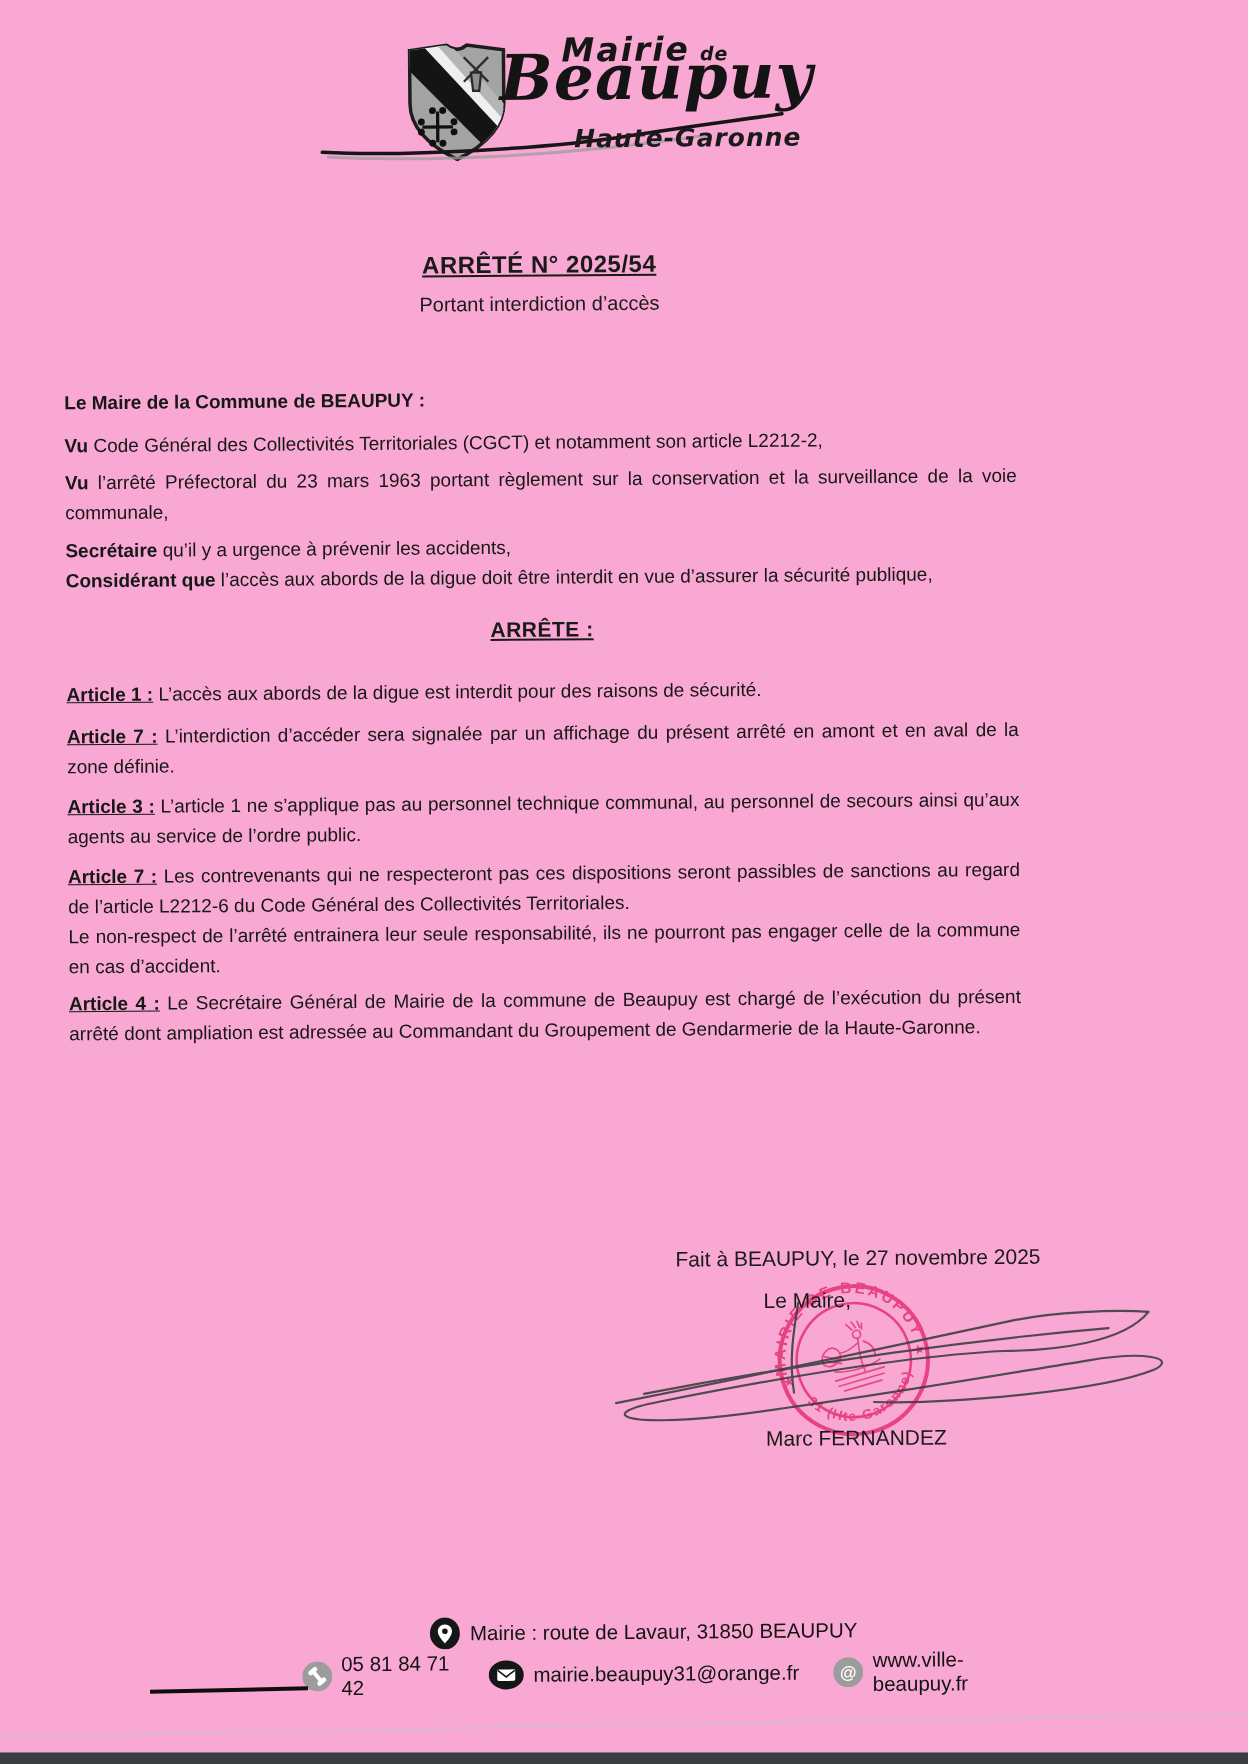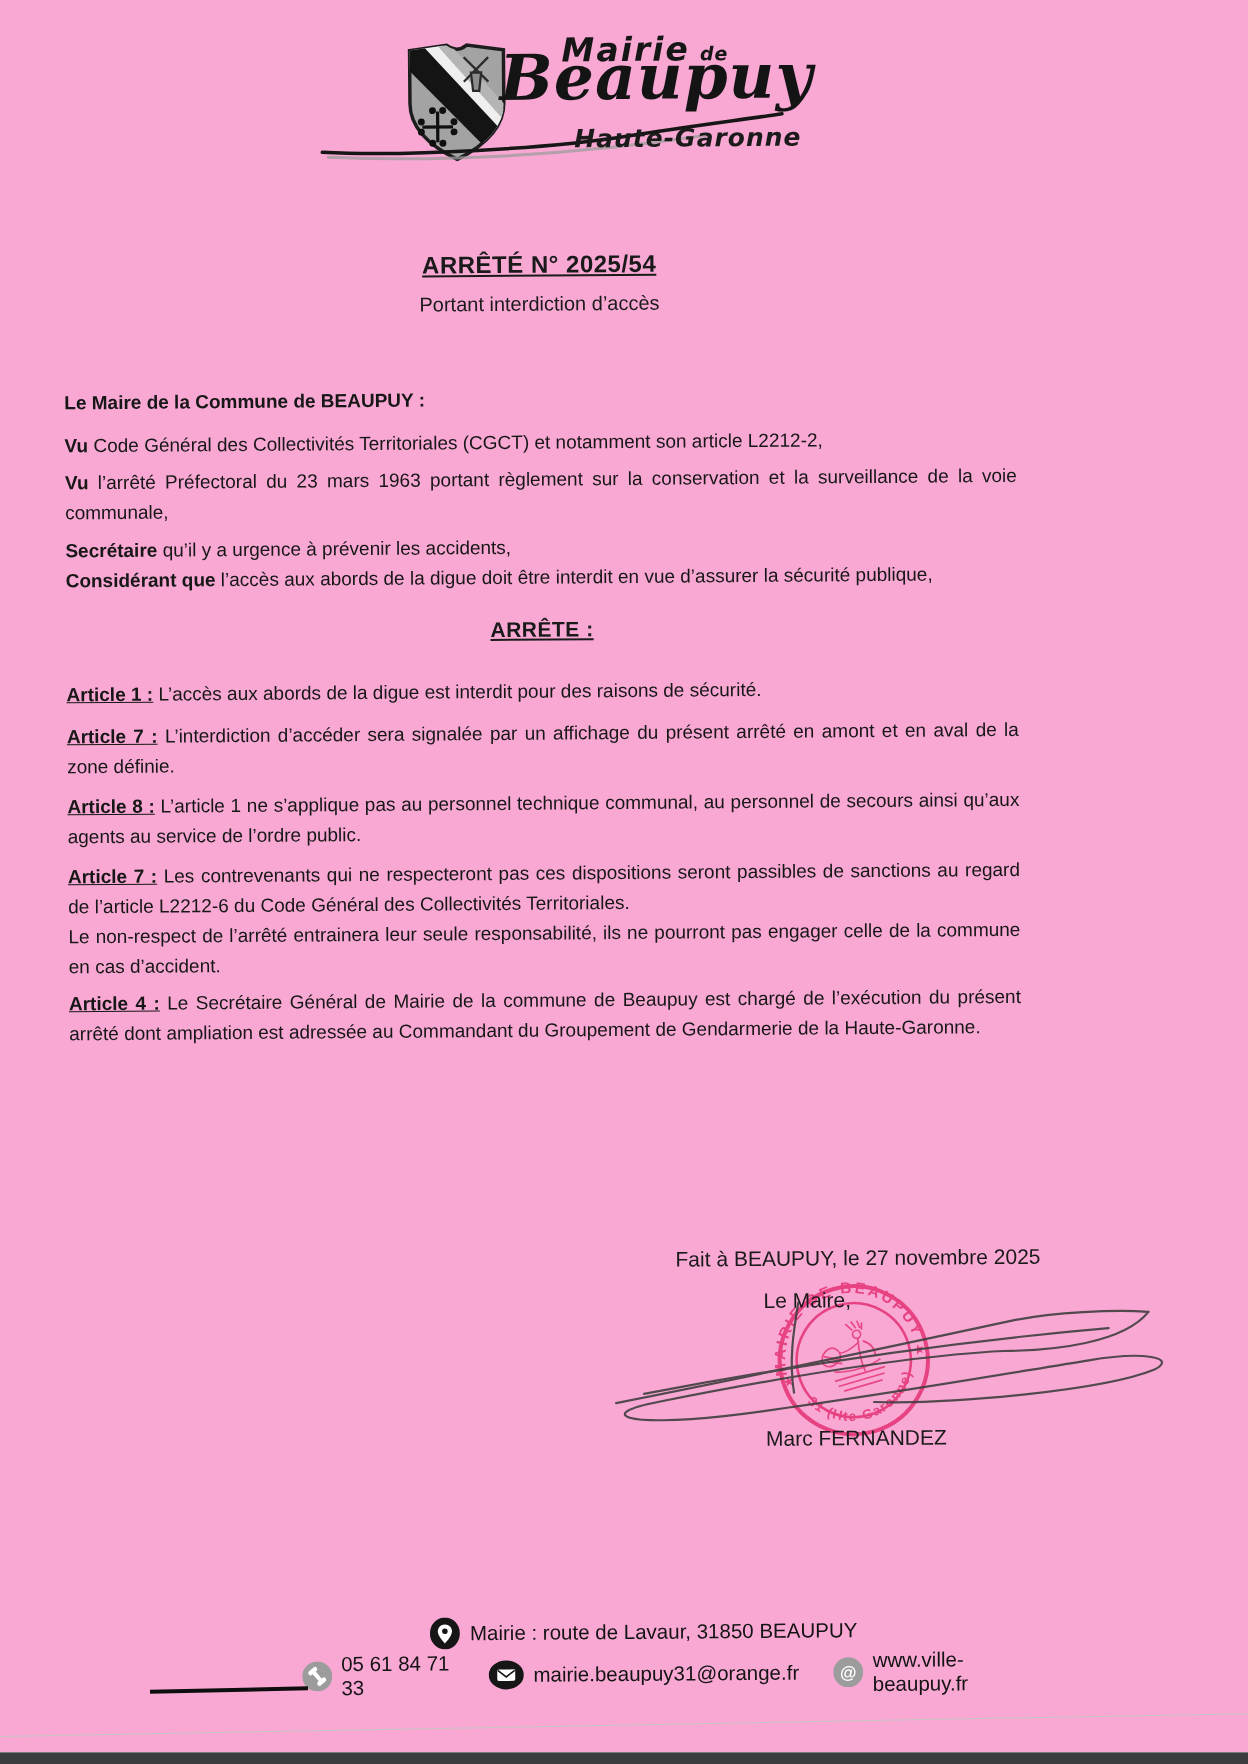--- a/index.html
+++ b/index.html
@@ -126,21 +126,21 @@
 
     <div class="decree">ARRÊTE :</div>
 
     <p class="para" style="top:676px">
       <span class="lbl">Article 1 :</span><span class="art-text"> L’accès aux abords de la digue est interdit pour des raisons de sécurité.</span>
     </p>
     <p class="para" style="top:718px">
       <span class="lbl">Article 7 :</span><span class="art-text"> L’interdiction d’accéder sera signalée par un affichage du présent arrêté en amont et en aval de la zone définie.</span>
     </p>
     <p class="para" style="top:788px">
-      <span class="lbl">Article 8 :</span><span class="art-text"> L’article 1 ne s’applique pas au personnel technique communal, au personnel de secours ainsi qu’aux agents au service de l’ordre public.</span>
+      <span class="lbl">Article 3 :</span><span class="art-text"> L’article 1 ne s’applique pas au personnel technique communal, au personnel de secours ainsi qu’aux agents au service de l’ordre public.</span>
     </p>
     <p class="para" style="top:858px">
       <span class="lbl">Article 7 :</span><span class="art-text"> Les contrevenants qui ne respecteront pas ces dispositions seront passibles de sanctions au regard de l’article L2212-6 du Code Général des Collectivités Territoriales.
 Le non-respect de l’arrêté entrainera leur seule responsabilité, ils ne pourront pas engager celle de la commune en cas d’accident.</span>
     </p>
     <p class="para" style="top:985px">
       <span class="lbl">Article 4 :</span><span class="art-text"> Le Secrétaire Général de Mairie de la commune de Beaupuy est chargé de l’exécution du présent arrêté dont ampliation est adressée au Commandant du Groupement de Gendarmerie de la Haute-Garonne.</span>
     </p>
 
     <div class="fait">Fait à BEAUPUY, le 27 novembre 2025</div>
@@ -200,21 +200,21 @@
 
     <div class="f-row f-row2">
       <svg class="f-ic" width="30" height="30" viewBox="0 0 30 30">
         <circle cx="15" cy="15" r="15" fill="#9c9c9c"></circle>
         <g transform="rotate(-40 15 15)" fill="#fff">
           <rect x="13" y="8" width="4" height="14" rx="2"></rect>
           <rect x="9.8" y="5.8" width="10.4" height="4.6" rx="2.3"></rect>
           <rect x="9.8" y="19.6" width="10.4" height="4.6" rx="2.3"></rect>
         </g>
       </svg>
-      <span>05 61 84 71 33</span>
+      <span>05 81 84 71 42</span>
       <span class="f-gap"></span>
       <svg class="f-ic" width="36" height="30" viewBox="0 0 36 30">
         <ellipse cx="18" cy="15" rx="17.5" ry="14.5" fill="#161616"></ellipse>
         <rect x="9" y="9.5" width="18" height="11.5" rx="1.5" fill="#fff"></rect>
         <path d="M9.5 10.5 L18 17 L26.5 10.5" stroke="#161616" stroke-width="1.6" fill="none"></path>
       </svg>
       <span>mairie.beaupuy31@orange.fr</span>
       <span class="f-gap"></span>
       <svg class="f-ic" width="30" height="30" viewBox="0 0 30 30">
         <circle cx="15" cy="15" r="15" fill="#9c9c9c"></circle>

